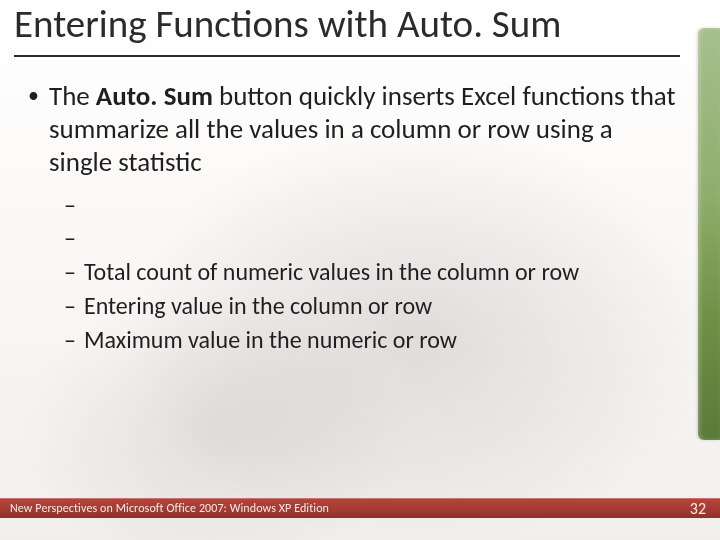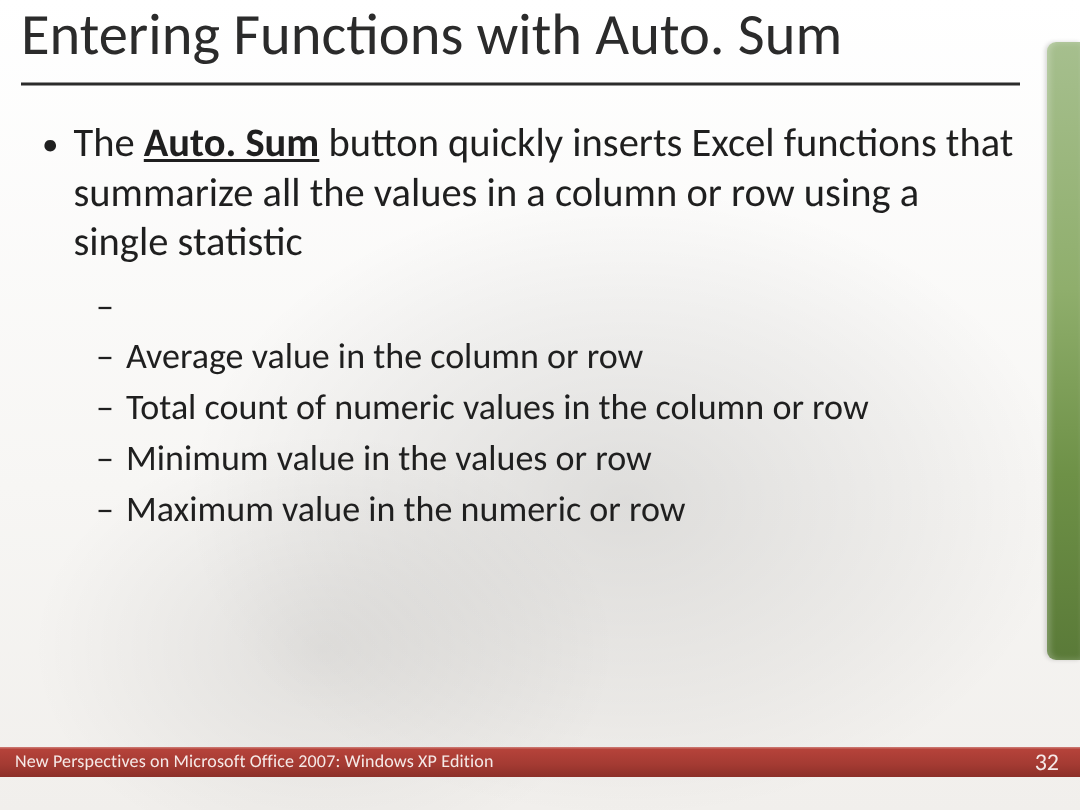--- a/index.html
+++ b/index.html
@@ -62,21 +62,21 @@
     line-height: 1.22;
     margin-bottom: 10px;
   }
   .bullet-l1 .dot {
     flex: 0 0 auto;
     padding-top: 2px;
     font-size: 22px;
     line-height: 1.3;
   }
   .bullet-l1 .txt { flex: 1 1 auto; }
-  .bold { font-weight: 700; text-decoration: underline; }
+  .bold { font-weight: 700; }
   .sublist {
     margin-left: 36px;
     margin-top: 6px;
   }
   .bullet-l2 {
     display: flex;
     gap: 8px;
     font-size: 24px;
     line-height: 1.32;
     margin-bottom: 2px;
@@ -126,29 +126,28 @@
         <span>The </span><span class="bold">Auto. Sum</span><span> button quickly inserts Excel functions that summarize all the values in a column or row using a single statistic</span>
       </span>
     </div>
 
     <div class="sublist">
       <div class="bullet-l2">
         <span class="dash">–</span>
       </div>
       <div class="bullet-l2">
         <span class="dash">–</span>
-        <span>Average value in the column or row</span>
       </div>
       <div class="bullet-l2">
         <span class="dash">–</span>
         <span>Total count of numeric values in the column or row</span>
       </div>
       <div class="bullet-l2">
         <span class="dash">–</span>
-        <span>Minimum value in the values or row</span>
+        <span>Entering value in the column or row</span>
       </div>
       <div class="bullet-l2">
         <span class="dash">–</span>
         <span>Maximum value in the numeric or row</span>
       </div>
     </div>
   </div>
 
   <div class="footer-bar">
     <span class="footer-text">New Perspectives on Microsoft Office 2007: Windows XP Edition</span>

